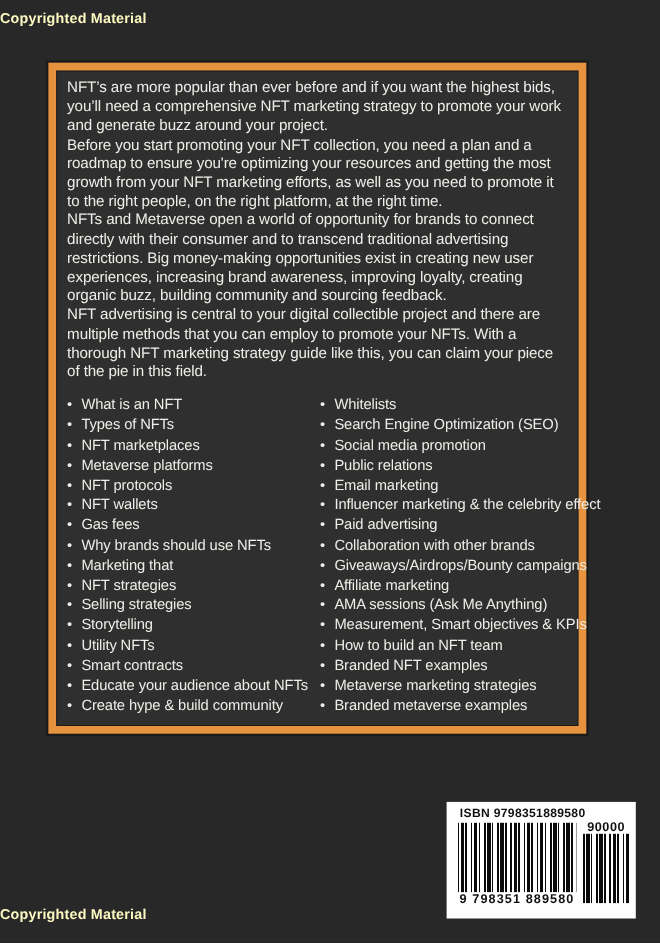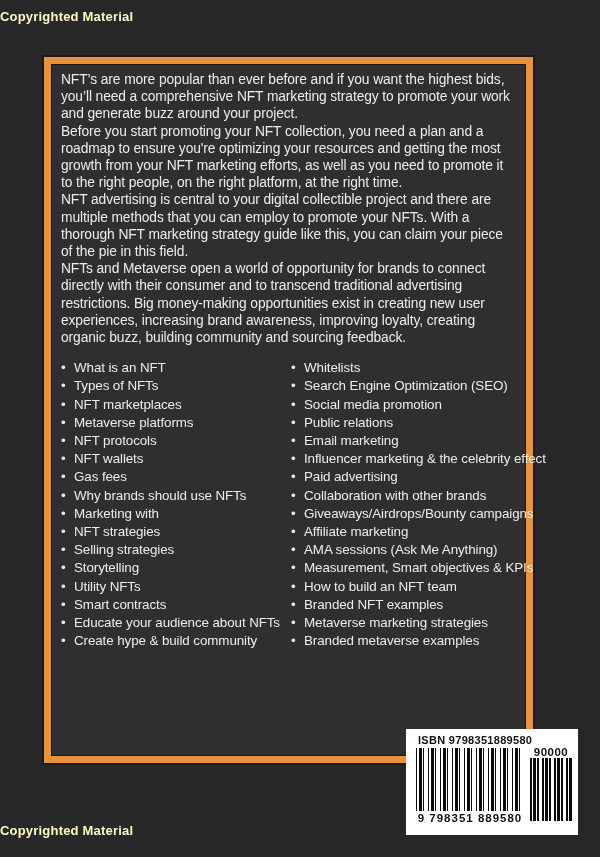--- a/index.html
+++ b/index.html
@@ -26,21 +26,21 @@
     letter-spacing: 0.2px;
   }
   .copyright.top { top: 9px; }
   .copyright.bottom { top: 823px; }
 
   .cover-panel {
     position: absolute;
     left: 44px;
     top: 57px;
     width: 489px;
-    height: 706px;
+    height: 610px;
     box-sizing: border-box;
     border: 7px solid #E6923E;
     background: #2f2f2f;
     box-shadow: 0 0 0 2px rgba(0,0,0,0.35), inset 0 0 0 1px rgba(0,0,0,0.45);
   }
   .panel-inner {
     padding: 7px 10px 0 10px;
   }
   .blurb p {
     margin: 0;
@@ -147,35 +147,35 @@
 <div class="page">
 
   <div class="copyright top">Copyrighted Material</div>
 
   <div class="cover-panel">
     <div class="panel-inner">
 
       <div class="blurb">
           <p>NFT’s are more popular than ever before and if you want the highest bids, you’ll need a comprehensive NFT marketing strategy to promote your work and generate buzz around your project.</p>
           <p>Before you start promoting your NFT collection, you need a plan and a roadmap to ensure you're optimizing your resources and getting the most growth from your NFT marketing efforts, as well as you need to promote it to the right people, on the right platform, at the right time.</p>
+          <p>NFTs and Metaverse open a world of opportunity for brands to connect directly with their consumer and to transcend traditional advertising restrictions. Big money-making opportunities exist in creating new user experiences, increasing brand awareness, improving loyalty, creating organic buzz, building community and sourcing feedback.</p>
           <p>NFT advertising is central to your digital collectible project and there are multiple methods that you can employ to promote your NFTs. With a thorough NFT marketing strategy guide like this, you can claim your piece of the pie in this field.</p>
-          <p>NFTs and Metaverse open a world of opportunity for brands to connect directly with their consumer and to transcend traditional advertising restrictions. Big money-making opportunities exist in creating new user experiences, increasing brand awareness, improving loyalty, creating organic buzz, building community and sourcing feedback.</p>
         </div>
 
       <div class="topics">
         <ul class="col-left">
             <li>What is an NFT</li>
             <li>Types of NFTs</li>
             <li>NFT marketplaces</li>
             <li>Metaverse platforms</li>
             <li>NFT protocols</li>
             <li>NFT wallets</li>
             <li>Gas fees</li>
             <li>Why brands should use NFTs</li>
-            <li>Marketing with</li>
+            <li>Marketing that</li>
             <li>NFT strategies</li>
             <li>Selling strategies</li>
             <li>Storytelling</li>
             <li>Utility NFTs</li>
             <li>Smart contracts</li>
             <li>Educate your audience about NFTs</li>
             <li>Create hype &amp; build community</li>
           </ul>
         <ul class="col-right">
             <li>Whitelists</li>

